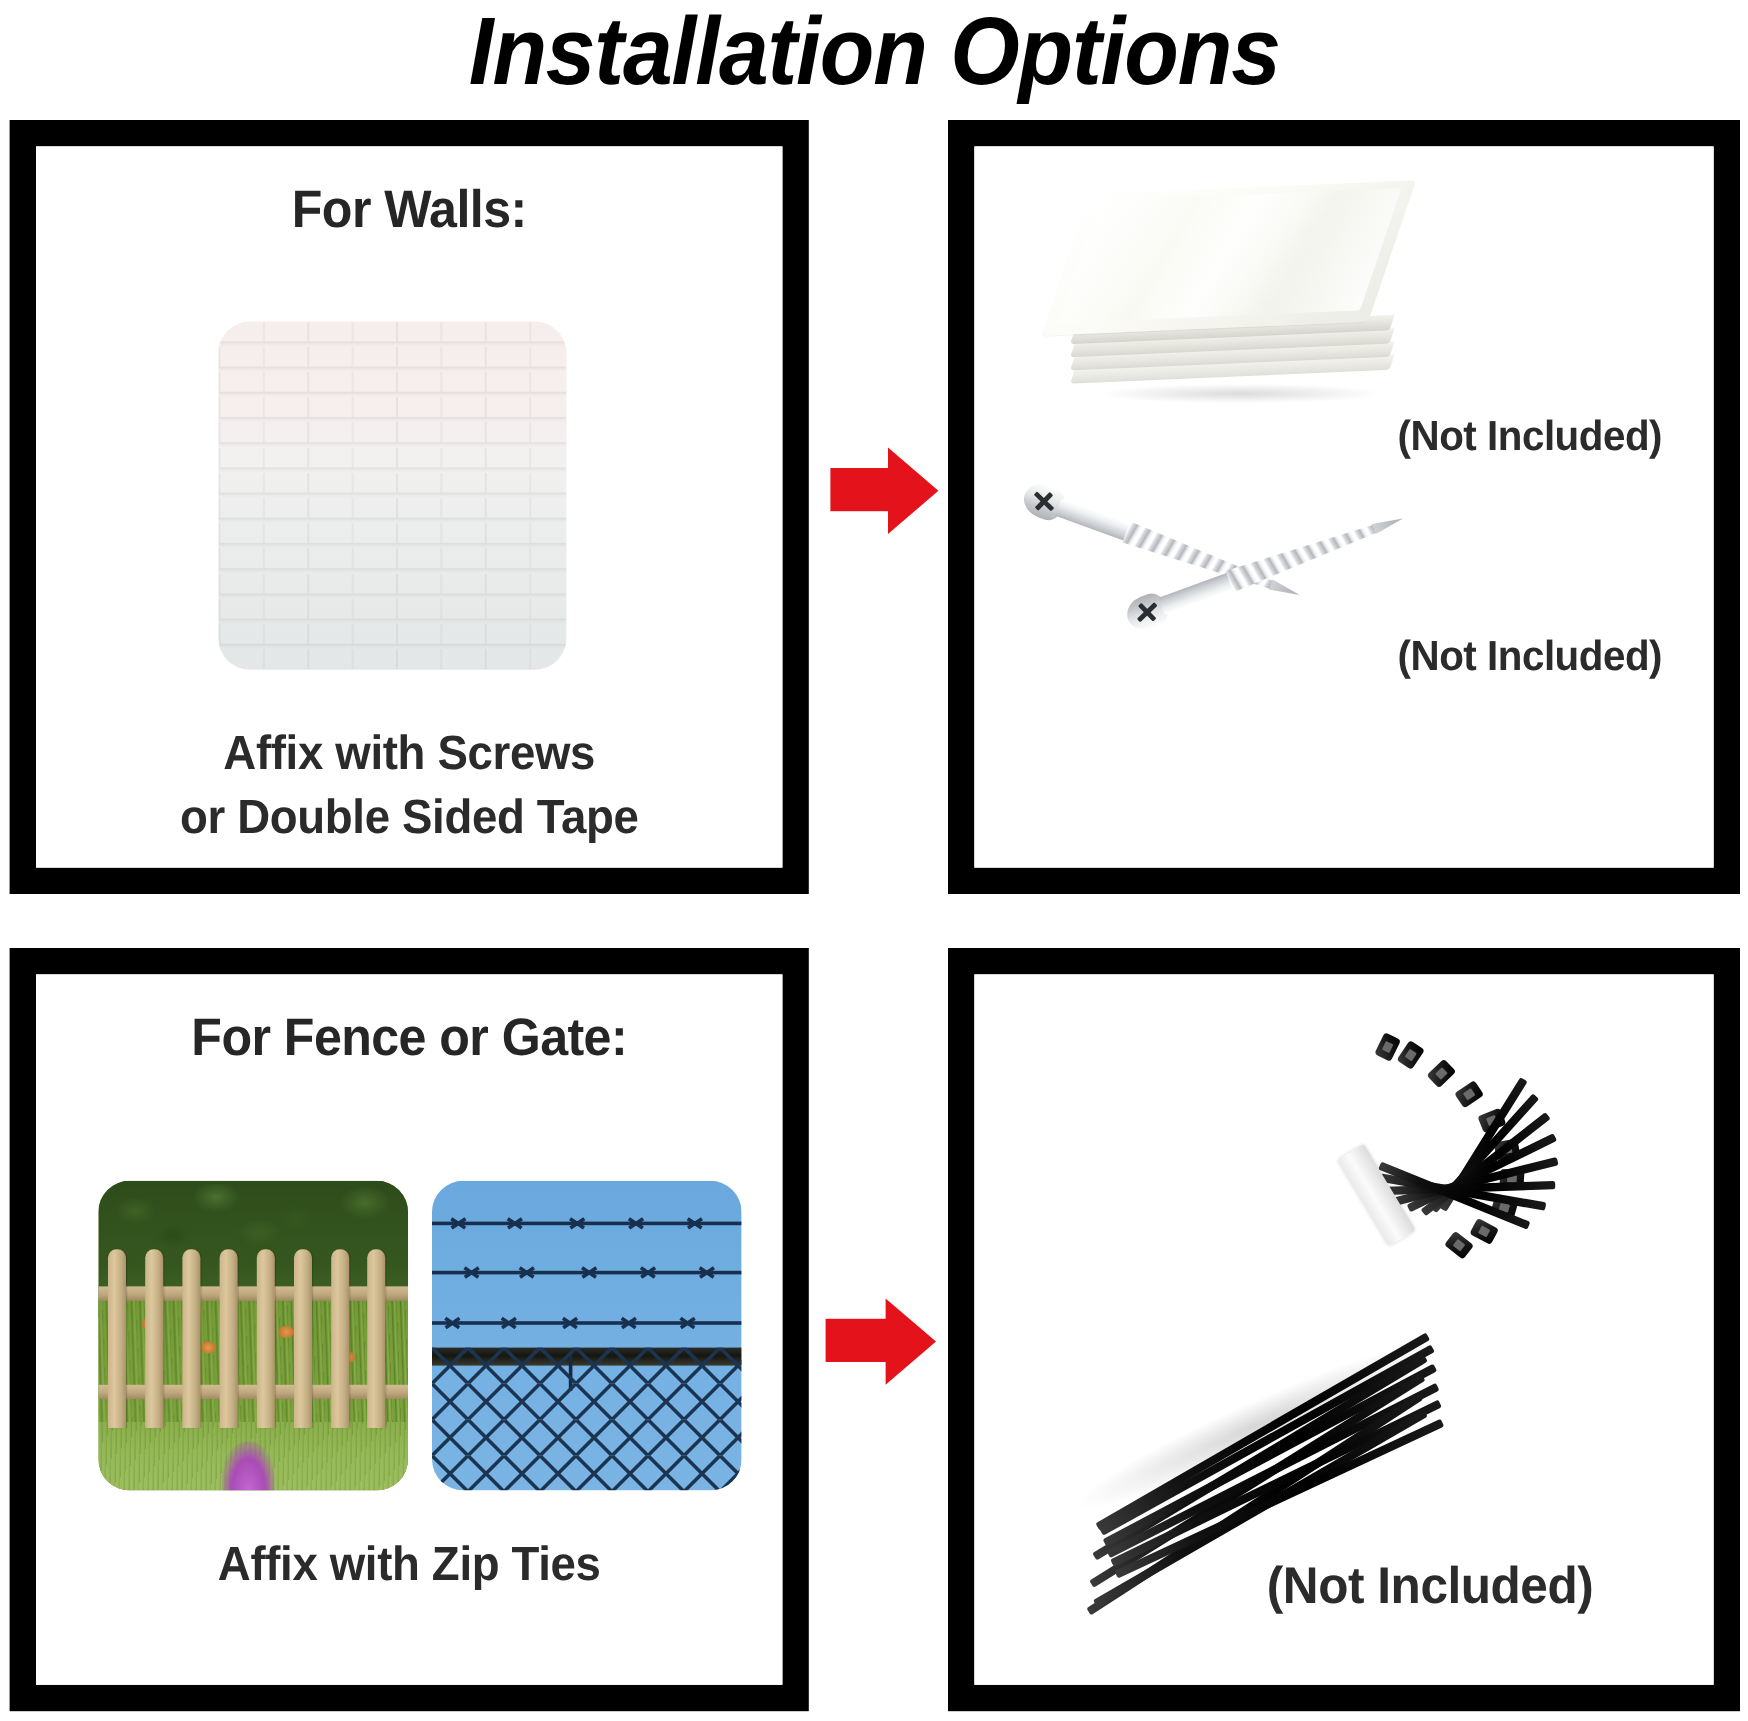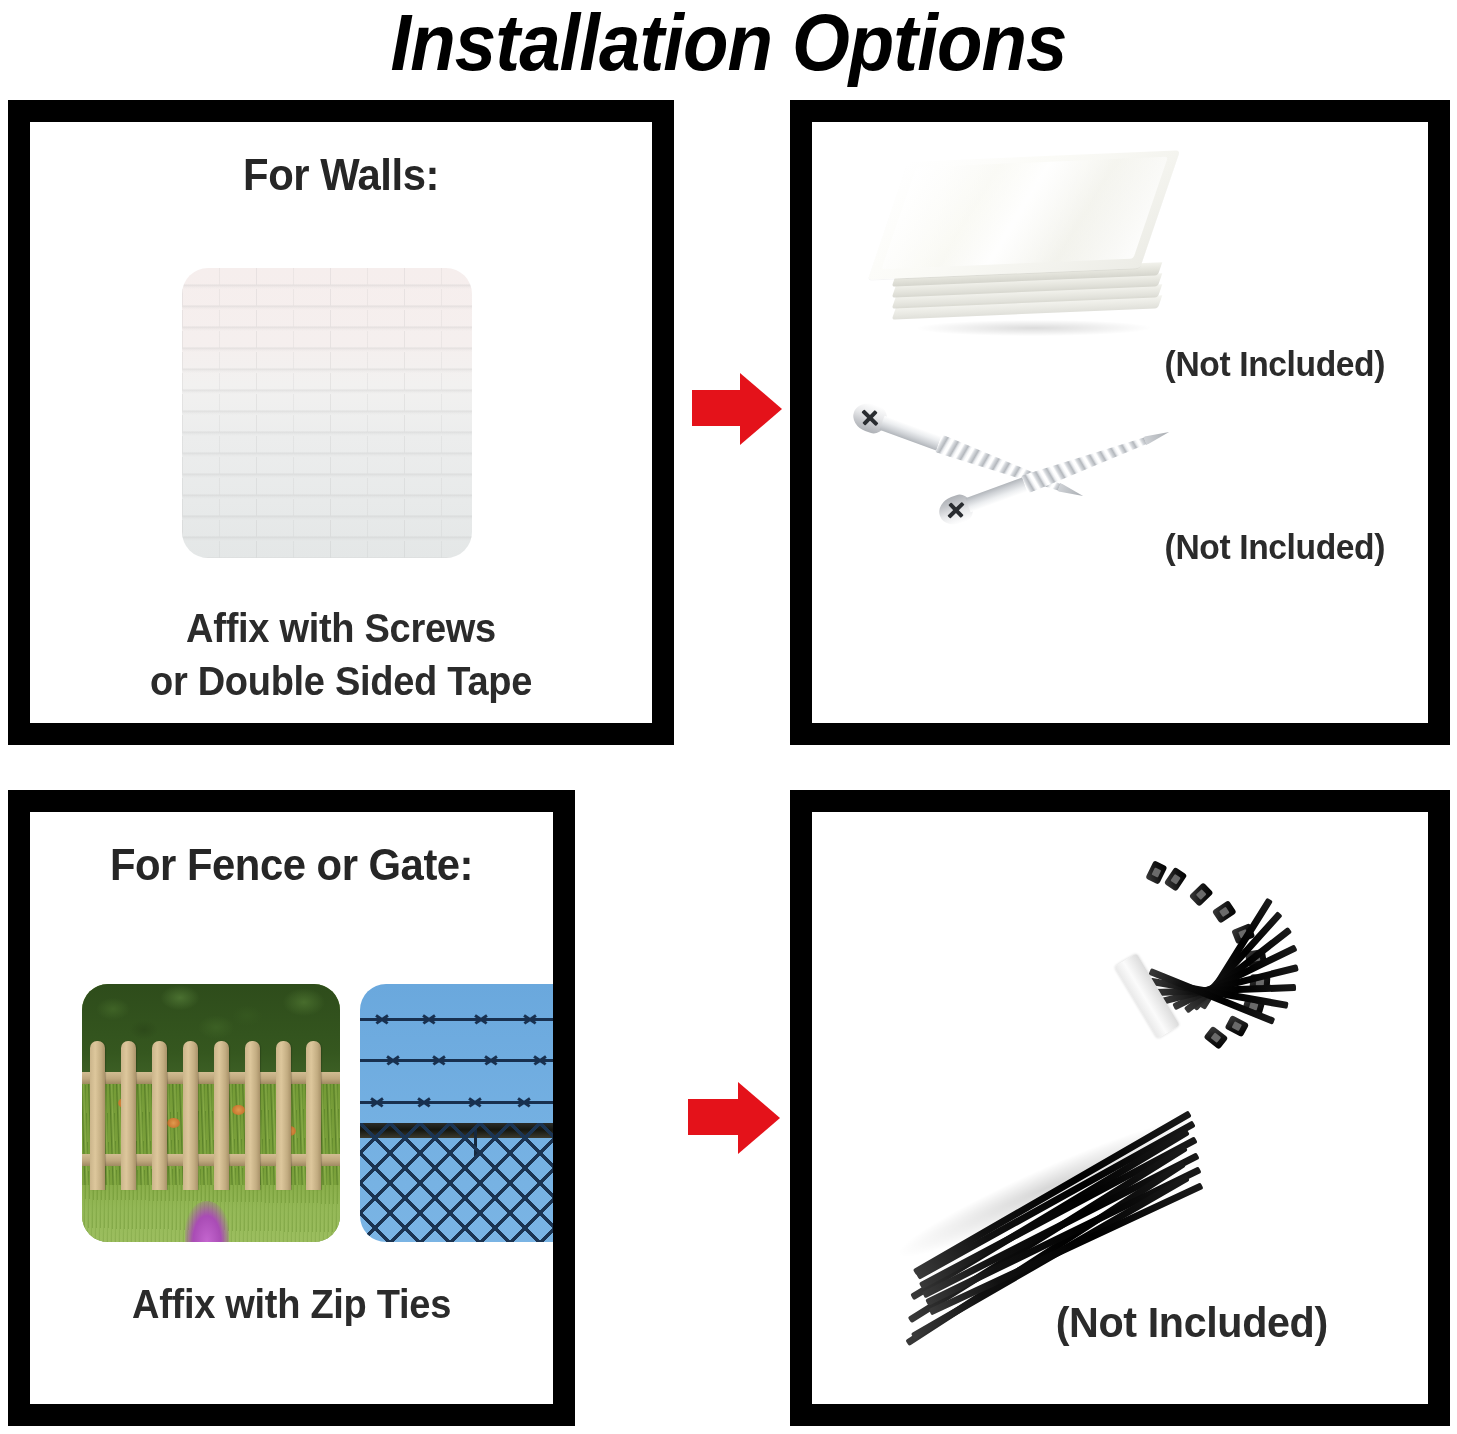--- a/index.html
+++ b/index.html
@@ -35,21 +35,21 @@
 
   
   .panel {
     position: absolute;
     background: #ffffff;
     border: 22px solid #000000;
     box-sizing: border-box;
   }
   .panel-tl { left: 8px;   top: 100px;  width: 666px; height: 645px; }
   .panel-tr { left: 790px; top: 100px;  width: 660px; height: 645px; }
-  .panel-bl { left: 8px;   top: 790px;  width: 567px; height: 636px; }
+  .panel-bl { left: 8px;   top: 790px;  width: 666px; height: 636px; }
   .panel-br { left: 790px; top: 790px;  width: 660px; height: 636px; }
 
   .panel-inner {
     position: relative;
     width: 100%;
     height: 100%;
     overflow: hidden;
     background: #fff;
   }
 

